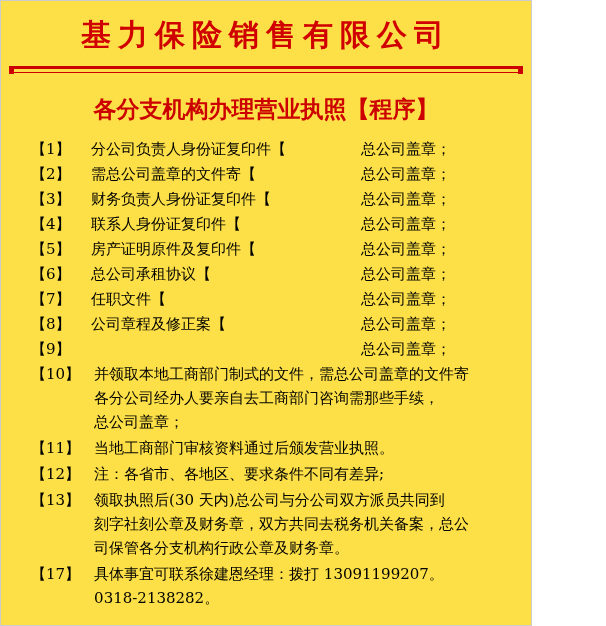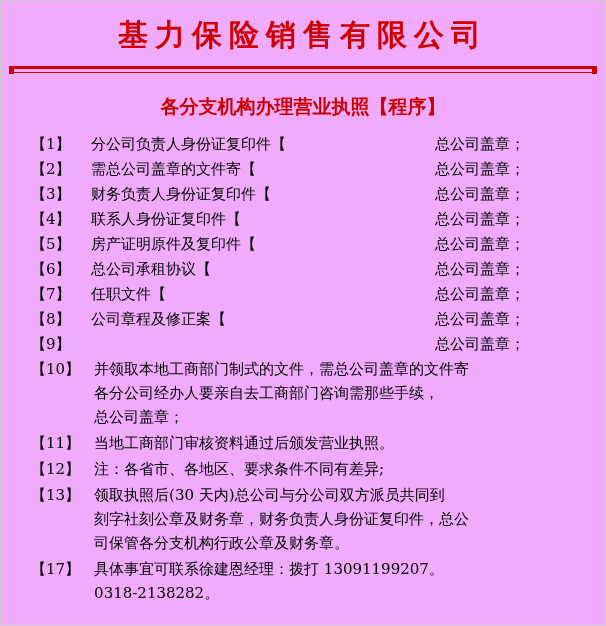--- a/index.html
+++ b/index.html
@@ -8,25 +8,25 @@
   }
   body {
     width: 606px;
     height: 626px;
     background: #ffffff;
     font-family: "Liberation Serif", "DejaVu Serif", serif;
     overflow: hidden;
   }
   .page {
     position: relative;
-    width: 606px;
+    width: 532px;
     height: 626px;
     box-sizing: border-box;
     border: 1px solid #cccccc;
-    background: #f0abfc;
+    background: #fde047;
   }
   .company-title {
     text-align: center;
     color: #d00000;
     font-size: 30px;
     font-weight: bold;
     letter-spacing: 7px;
     margin-top: 14px;
     margin-bottom: 10px;
     font-family: "DejaVu Serif", "Liberation Serif", serif;
@@ -53,21 +53,21 @@
     width: 5px;
     height: 8px;
     background: #cc0000;
   }
   .rule-cap.left { left: 0; }
   .rule-cap.right { right: 0; }
 
   .doc-title {
     text-align: center;
     color: #cc0000;
-    font-size: 19px;
+    font-size: 23px;
     font-weight: bold;
     margin-top: 14px;
     margin-bottom: 12px;
     font-family: "DejaVu Serif", "Liberation Serif", serif;
   }
   .items {
     margin: 0 0 0 0;
     padding: 0 18px 0 30px;
   }
   .item {
@@ -223,21 +223,21 @@
       <span class="num">【12】</span>
       <span class="para">
         <span class="para-line">注：各省市、各地区、要求条件不同有差异;</span>
       </span>
     </div>
 
     <div class="item tall">
       <span class="num">【13】</span>
       <span class="para">
         <span class="para-line">领取执照后(30 天内)总公司与分公司双方派员共同到</span>
-        <span class="para-line">刻字社刻公章及财务章，财务负责人身份证复印件，总公</span>
+        <span class="para-line">刻字社刻公章及财务章，双方共同去税务机关备案，总公</span>
         <span class="para-line">司保管各分支机构行政公章及财务章。</span>
       </span>
     </div>
 
     <div class="item tall">
       <span class="num">【17】</span>
       <span class="para">
         <span class="para-line">具体事宜可联系徐建恩经理：拨打 13091199207。</span>
         <span class="para-line">0318-2138282。</span>
       </span>

